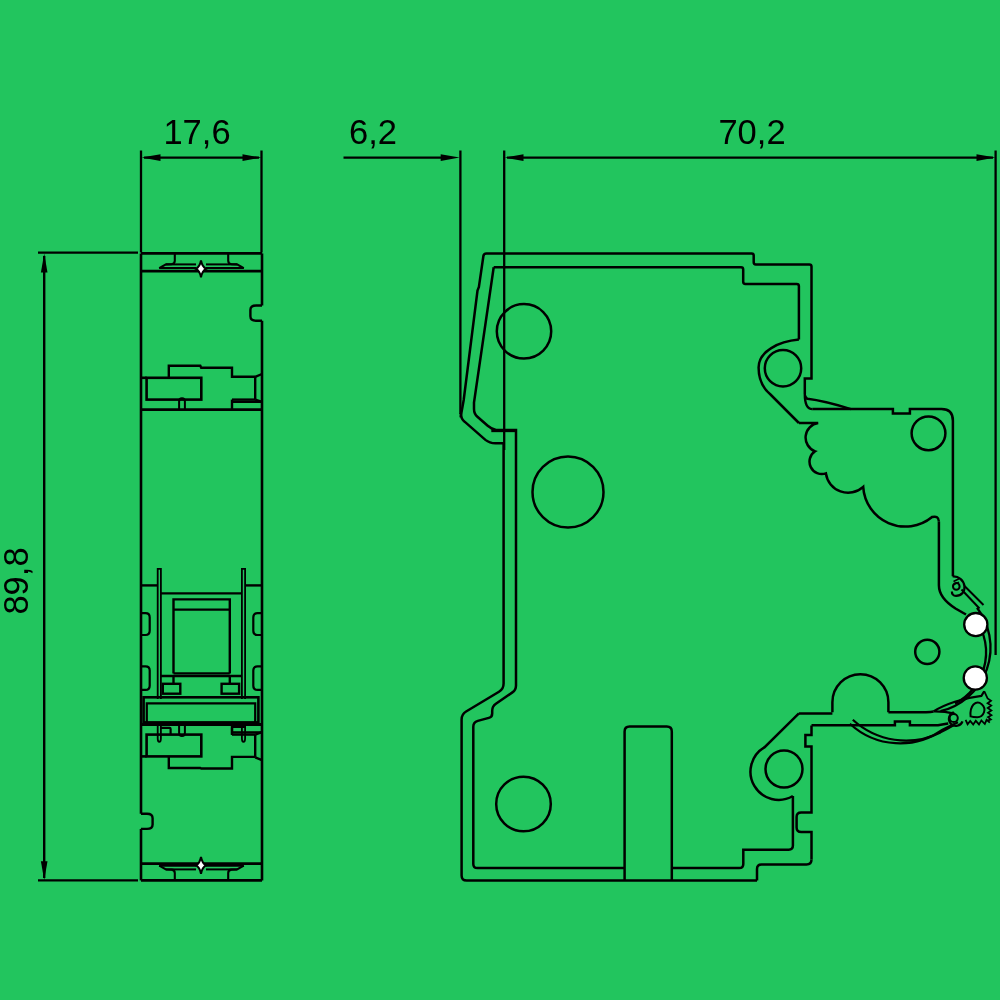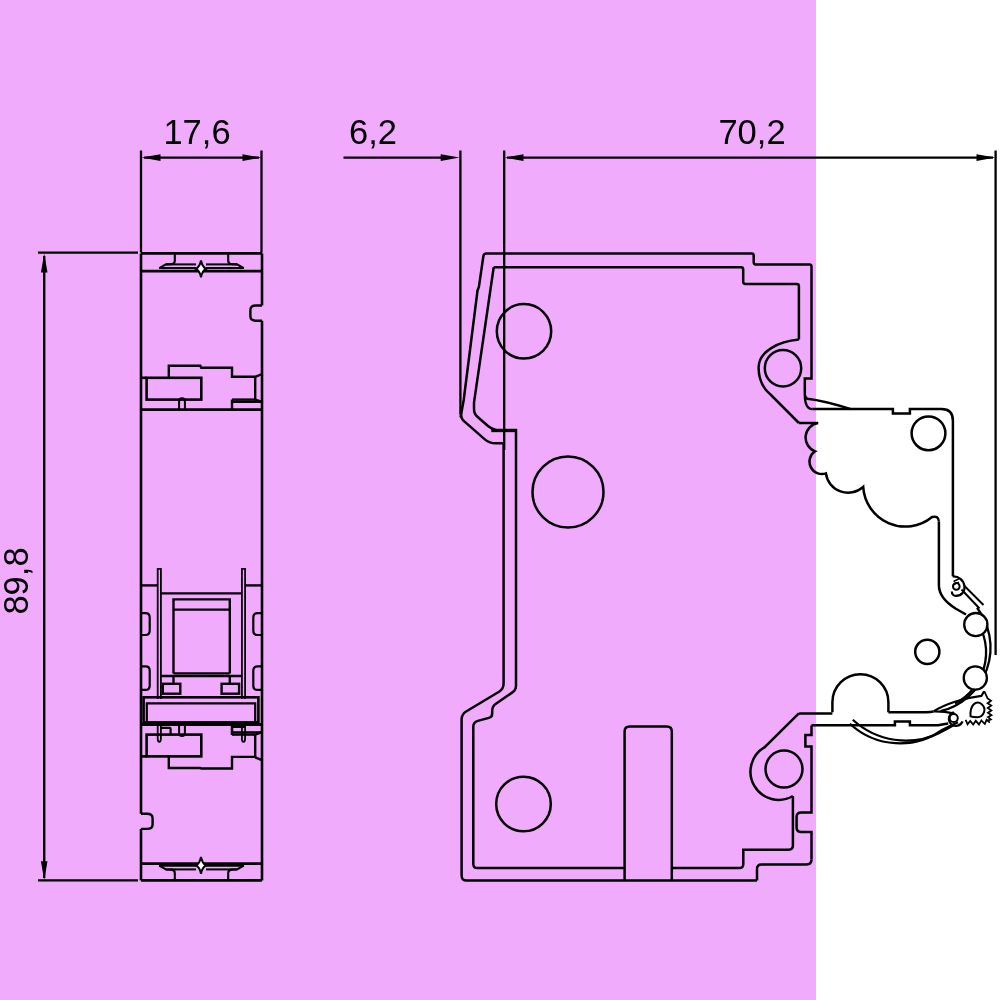--- a/index.html
+++ b/index.html
@@ -1,16 +1,16 @@
 <!DOCTYPE html>
 <html><head>
 <meta charset="utf-8">
 <style>
 html,body{margin:0;padding:0;background:#ffffff;}
-#page{width:816px;height:1000px;position:relative;background:#f0abfc;}
+#page{width:1000px;height:1000px;position:relative;background:#22c55e;}
 svg{position:absolute;top:0;left:0;}
 text{font-family:"Liberation Sans",sans-serif;fill:#000000;}
 </style>
 </head>
 <body>
 <div id="page">
 <svg width="1000" height="1000" viewBox="0 0 1000 1000">
 <g fill="none" stroke="#000000" stroke-width="2.5" stroke-linecap="butt" stroke-linejoin="miter">
 
 <text x="197" y="143.5" font-size="34.5" text-anchor="middle" stroke="none">17,6</text>

